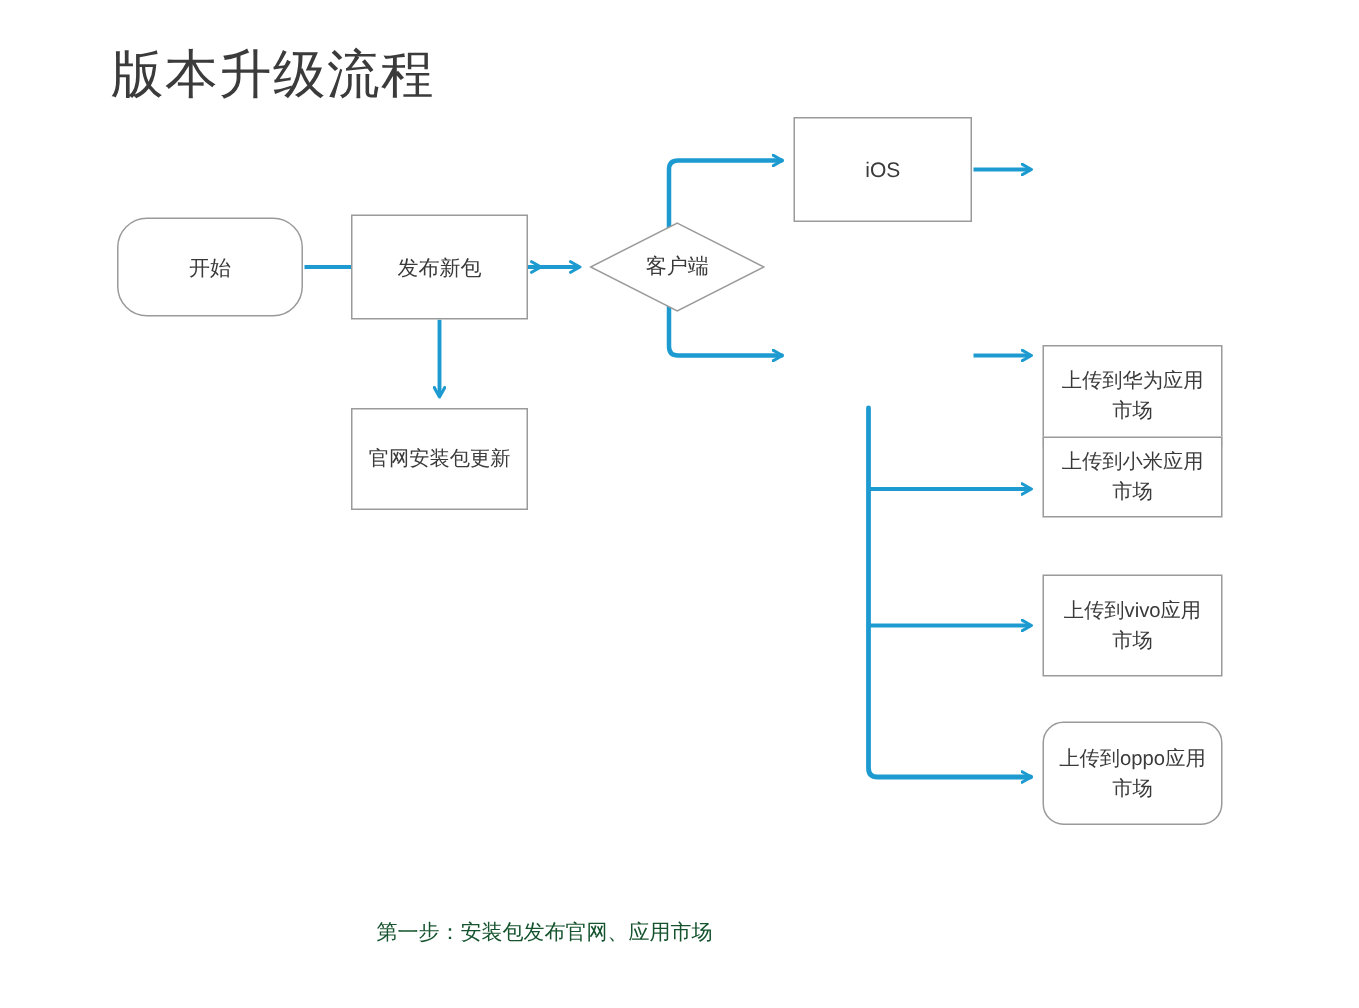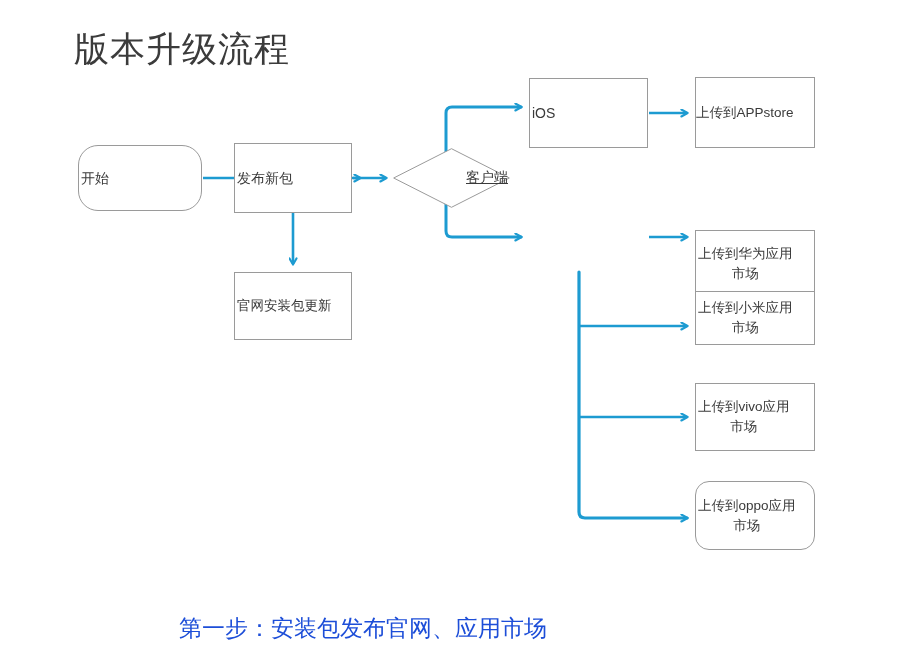--- a/index.html
+++ b/index.html
@@ -39,50 +39,50 @@
     letter-spacing: 1px;
     color: #3b3b3b;
     white-space: nowrap;
   }
   .caption {
     position: absolute;
     left: 0;
     top: 613px;
     width: 726px;
     text-align: center;
-    font-size: 23px;
-    color: #1d4ed8;
+    font-size: 14px;
+    color: #14532d;
     white-space: nowrap;
   }
   .node {
     position: absolute;
     box-sizing: border-box;
     border: 1px solid #9a9a9a;
     background: #ffffff;
     display: flex;
     align-items: center;
+    justify-content: center;
     text-align: center;
     font-size: 14px;
     line-height: 1.45;
     color: #3a3a3a;
   }
   .node.rounded {
     border-radius: 20px;
   }
   .node-label {
     display: block;
     padding: 0 2px;
     white-space: pre-line;
   }
   .diamond {
     position: absolute;
     display: flex;
     align-items: center;
-    justify-content: flex-end;
-    text-decoration: underline;
+    justify-content: center;
   }
   .diamond .diamond-shape {
     position: absolute;
     left: 0;
     top: 0;
     width: 100%;
     height: 100%;
   }
   .diamond .node-label {
     position: relative;
@@ -142,23 +142,20 @@
     <svg class="diamond-shape" viewBox="0 0 117 60" xmlns="http://www.w3.org/2000/svg" preserveAspectRatio="none">
       <polygon points="58.5,0.7 116.3,30 58.5,59.3 0.7,30" fill="#ffffff" stroke="#9a9a9a" stroke-width="1"></polygon>
     </svg>
     <span class="node-label">客户端</span>
   </div>
 
   <div class="node" style="left:529px; top:78px; width:119px; height:70px;">
     <span class="node-label">iOS</span>
   </div>
 
-  <div class="node" style="left:695px; top:77px; width:120px; height:71px;">
-    <span class="node-label" style="font-size:13.5px; padding:0;">上传到APPstore</span>
-  </div>
 
 
   <div class="node" style="left:695px; top:202px; width:120px; height:68px;margin-top:28px;">
     <span class="node-label" style="font-size:13.5px;">上传到华为应用
 市场</span>
   </div>
 
   <div class="node" style="left:695px; top:291px; width:120px; height:54px;">
     <span class="node-label" style="font-size:13.5px;">上传到小米应用
 市场</span>

